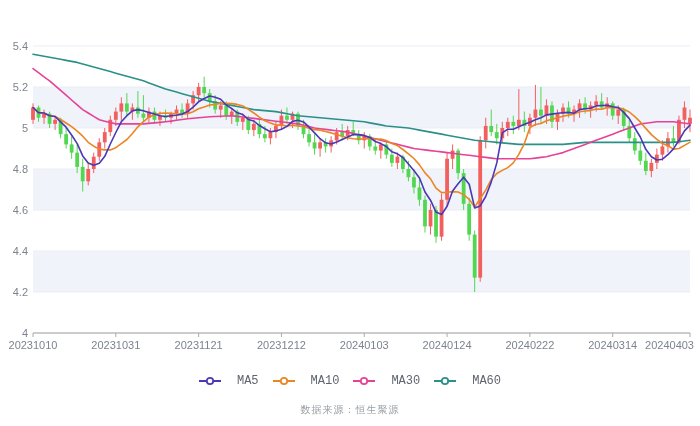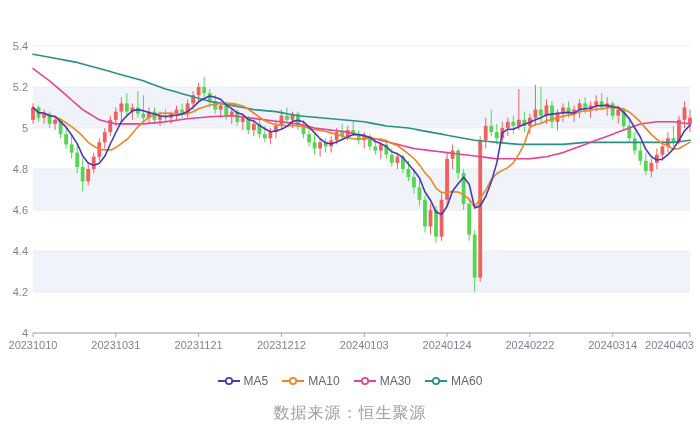--- a/index.html
+++ b/index.html
@@ -4,24 +4,24 @@
 <style>
   html,body{margin:0;padding:0;background:#fff;}
   .stage{position:relative;width:700px;height:426px;background:#ffffff;overflow:hidden;
          font-family:"Liberation Sans","DejaVu Sans",sans-serif;}
   .title-bar{position:absolute;top:9px;left:0;width:700px;text-align:center;
              font-size:14px;color:#404040;letter-spacing:.5px;}
   .title-bar .sep{color:#d9d9d9;margin:0 10px;font-size:13px;}
   .chart-svg{position:absolute;top:0;left:0;}
   .legend-bar{position:absolute;top:374px;left:0;width:700px;display:flex;
               justify-content:center;align-items:center;gap:14px;}
-  .legend-item{display:flex;align-items:center;gap:4px;cursor:pointer;}
+  .legend-item{display:flex;align-items:center;gap:16px;cursor:pointer;font-family:Liberation Mono, monospace;}
   .legend-label{font-size:12px;color:#5f6470;}
   .footer-bar{position:absolute;top:403px;left:0;width:700px;text-align:center;
-              font-size:16px;color:#9aa0a6;letter-spacing:1px;}
+              font-size:10px;color:#9aa0a6;letter-spacing:1px;}
 </style>
 </head>
 <body>
 
 <div class="stage">
 
 
   <svg id="chart" class="chart-svg" width="700" height="426" viewBox="0 0 700 426">
       <g>
         <rect x="33" y="87.00000000000003" width="657" height="41.00000000000003" fill="#f0f3f9"></rect>

